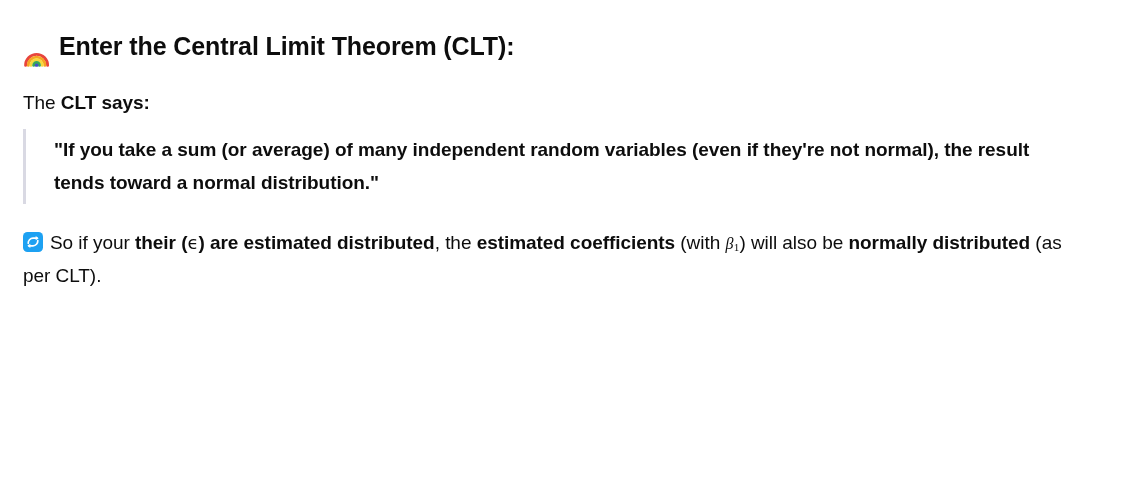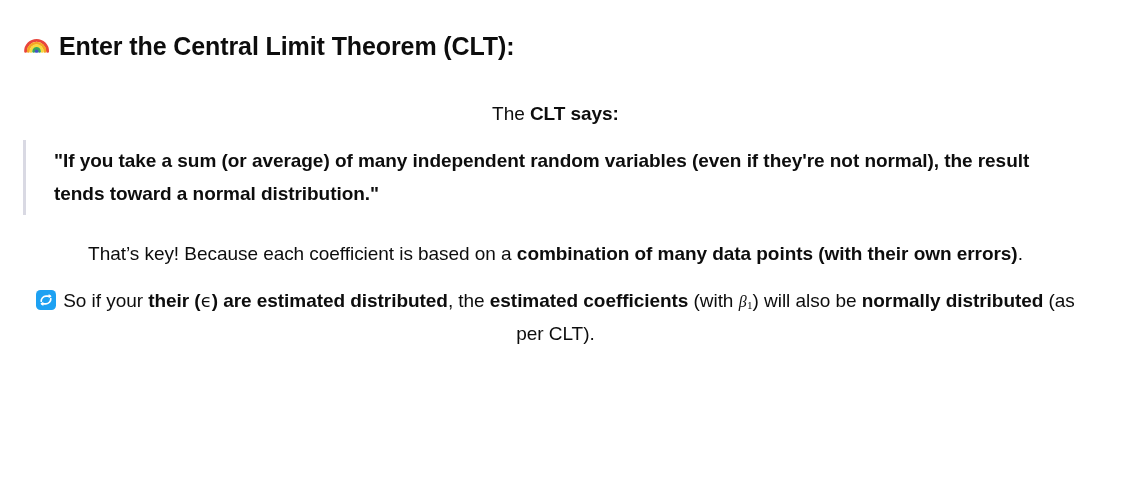--- a/index.html
+++ b/index.html
@@ -19,43 +19,42 @@
     box-sizing: border-box;
     width: 1139px;
   }
 
   
   .heading {
     font-size: 25px;
     font-weight: bold;
     line-height: 1.35;
     letter-spacing: -0.1px;
-    margin: 0 0 33px 0;
+    margin: 0 0 22px 0;
     display: flex;
-    align-items: flex-start;
+    align-items: flex-end;
     gap: 9px;
   }
   .emoji-rainbow {
     position: relative;
     display: inline-block;
     width: 27px;
     height: 20px;
     flex: 0 0 auto;
     top: 3px;
   }
   .emoji-rainbow svg { display: block; }
 
   
   p.body-text {
     font-size: 19px;
     line-height: 1.75;
     margin: 12px 0 14px 0;
     max-width: 1065px;
     letter-spacing: -0.05px;
-    text-align: center;
   }
   p.body-text.tight { margin-bottom: 10px; }
   b, strong { font-weight: bold; }
 
   
   .quote {
     border-left: 3px solid #d9d9e3;
     padding: 4px 0 4px 28px;
     margin: 0 0 22px 0;
     max-width: 1030px;
@@ -121,23 +120,20 @@
   </h2>
 
   <p class="body-text tight">
     <span>The </span><b>CLT says:</b>
   </p>
 
   <blockquote class="quote">
     <p>"If you take a sum (or average) of many independent random variables (even if they're not normal), the result tends toward a normal distribution."</p>
   </blockquote>
 
-  <p class="body-text">
-    <span>That’s key! Because each coefficient is based on a </span><b>combination of many data points (with their own errors)</b><span>.</span>
-  </p>
 
   <p class="body-text">
     <span class="emoji-repeat">
       <svg width="20" height="20" viewBox="0 0 20 20" xmlns="http://www.w3.org/2000/svg">
         <rect x="0" y="0" width="20" height="20" rx="4.5" fill="#1da1f2"></rect>
         <g fill="none" stroke="#ffffff" stroke-width="1.7" stroke-linecap="round">
           <path d="M5.2 11.3 A4.9 4.9 0 0 1 10 6.2 L14 6.2"></path>
           <path d="M14.8 8.7 A4.9 4.9 0 0 1 10 13.8 L6 13.8"></path>
         </g>
         <g fill="#ffffff">

